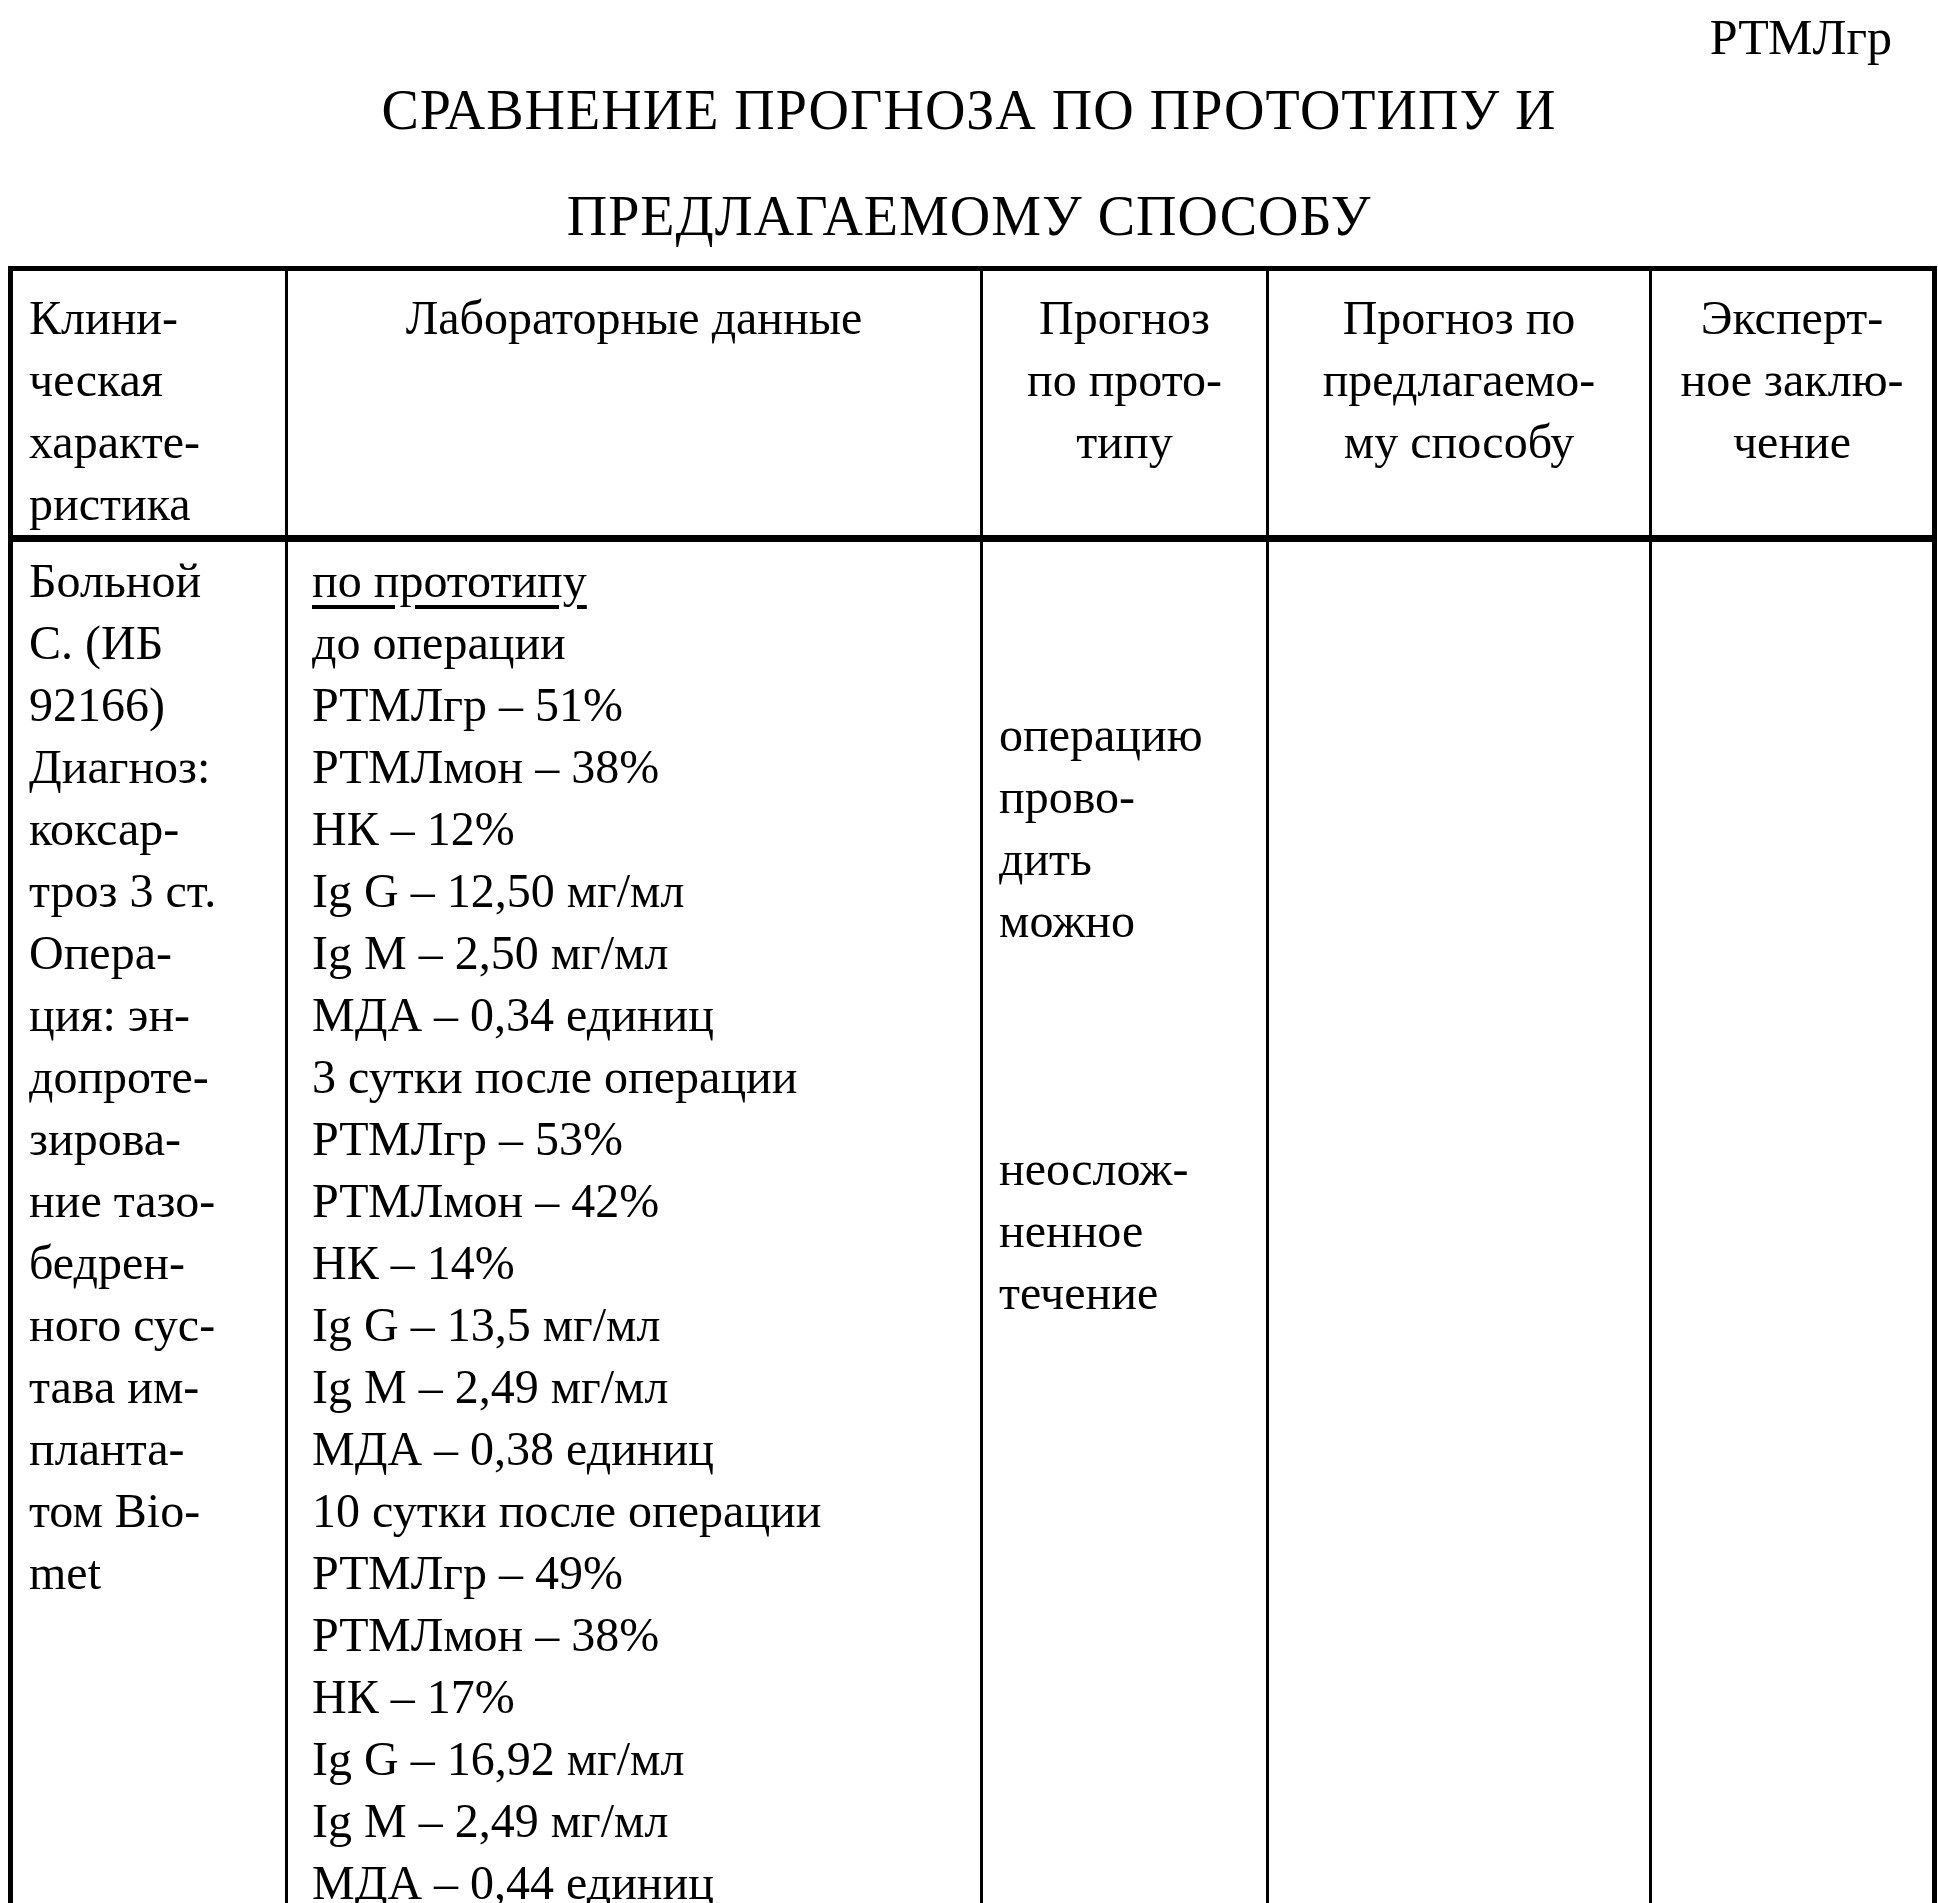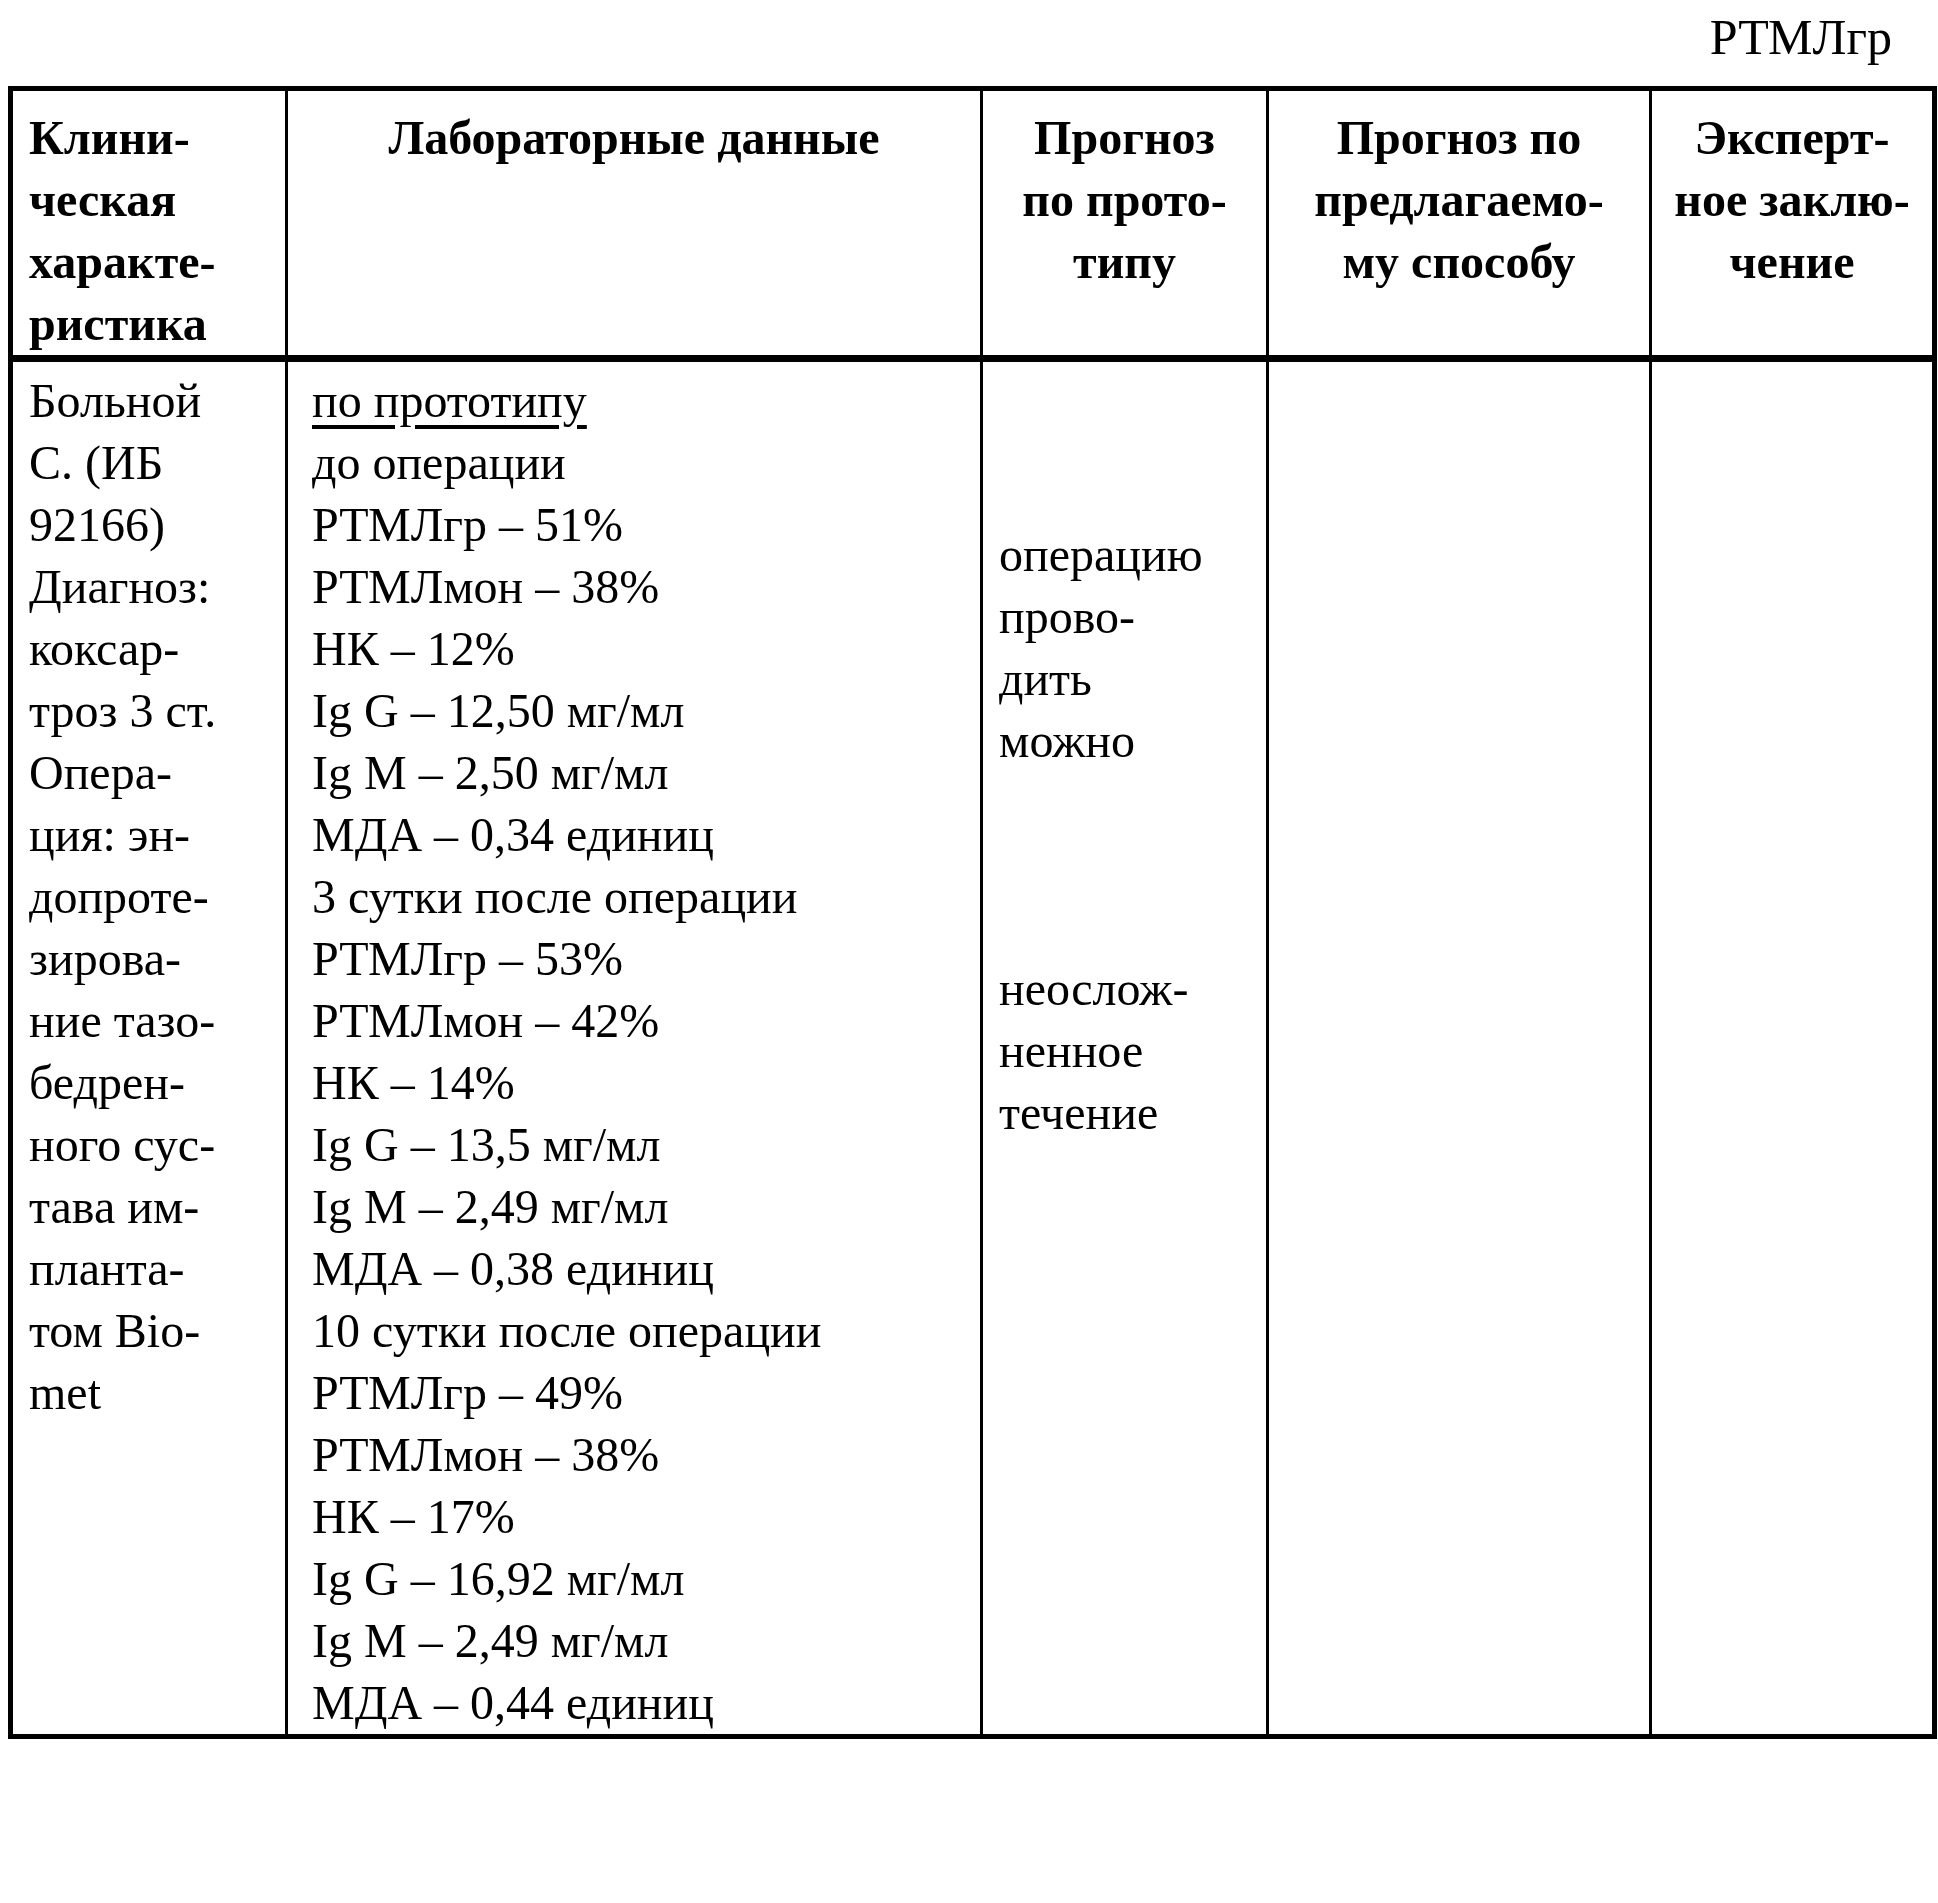--- a/index.html
+++ b/index.html
@@ -38,21 +38,21 @@
     border: 5px solid #000;
   }
   table.cmp th, table.cmp td {
     border: 3px solid #000;
     vertical-align: top;
     padding: 0;
     overflow: hidden;
   }
   table.cmp thead th {
     border-bottom: 7px solid #000;
-    font-weight: bold;
+    font-weight: normal;
     height: 261px;
   }
   .cell-pad-head { padding: 16px 6px 0 6px; }
   .head-left   { text-align: left; padding-left: 16px; }
   .head-center { text-align: center; }
 
   .line {
     height: 62px;
     line-height: 62px;
     font-size: 48px;
@@ -65,20 +65,24 @@
   u { text-underline-offset: 8px; }
   b { font-weight: normal; }
 </style>
 </head>
 <body>
 
 <div class="page">
 
   <div class="corner-label">РТМЛгр</div>
 
+  <div class="doc-title">
+    <div class="t-line1">СРАВНЕНИЕ ПРОГНОЗА ПО ПРОТОТИПУ И</div>
+    <div class="t-line2">ПРЕДЛАГАЕМОМУ СПОСОБУ</div>
+  </div>
 
   <table class="cmp">
     <colgroup>
       <col style="width:276px">
       <col style="width:695px">
       <col style="width:286px">
       <col style="width:383px">
       <col style="width:284px">
     </colgroup>
     <thead>

